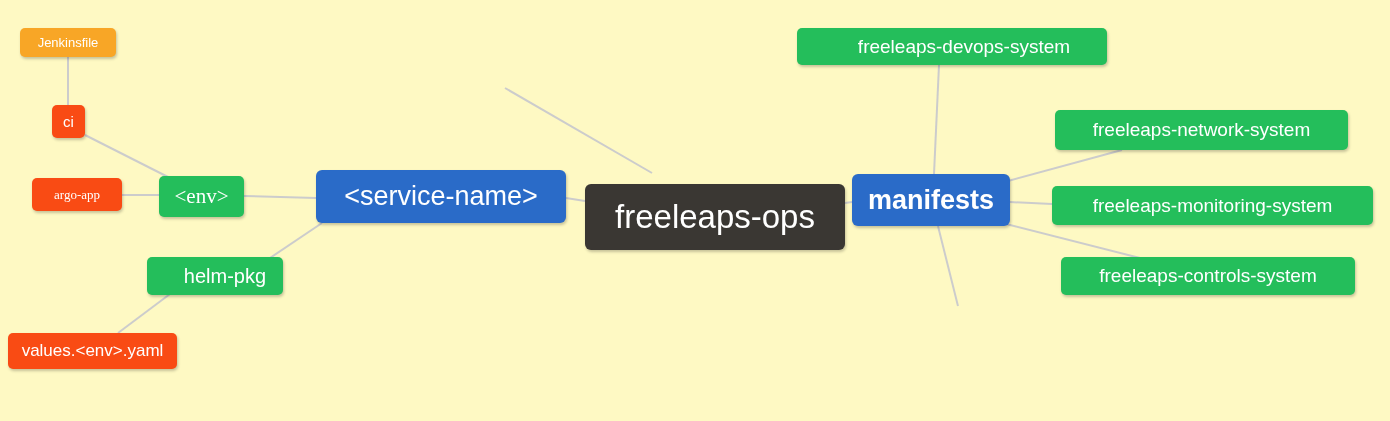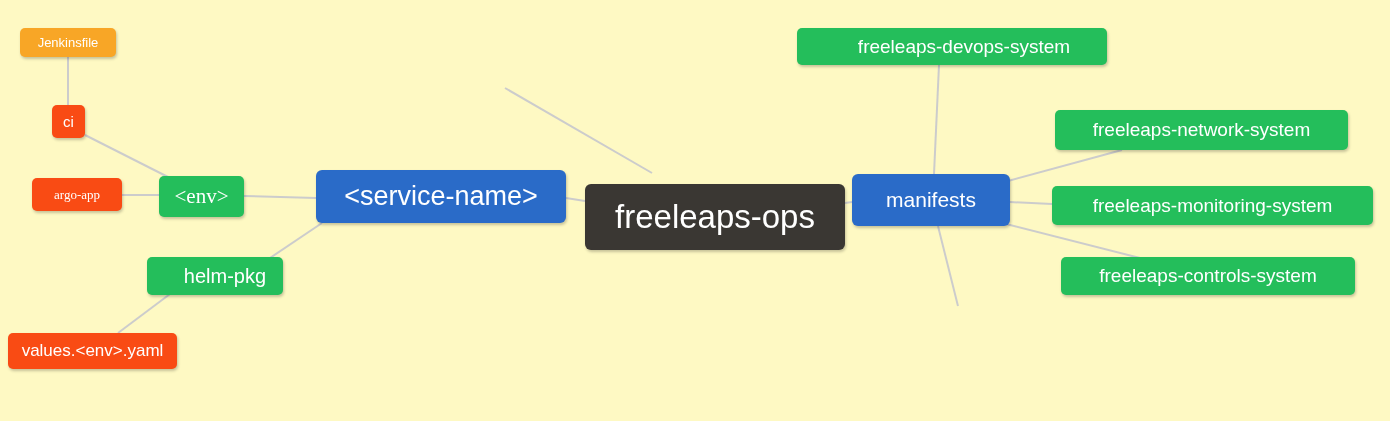--- a/index.html
+++ b/index.html
@@ -25,21 +25,21 @@
   
   .n-jenkinsfile{left:20px;top:28px;width:96px;height:29px;font-size:13px;}
   .n-ci{left:52px;top:105px;width:33px;height:33px;font-size:15px;}
   .n-argo{left:32px;top:178px;width:90px;height:33px;font-size:13px;font-family:Liberation Serif, serif;}
   .n-env{left:159px;top:176px;width:85px;height:41px;font-size:21px;font-family:Liberation Serif, serif;}
   .n-helm{left:147px;top:257px;width:116px;height:38px;font-size:20px;}
   .n-values{left:8px;top:333px;width:169px;height:36px;font-size:17px;}
   .n-fcp{left:315px;top:37px;width:277px;height:51px;font-size:27px;border-radius:6px;}
   .n-service{left:316px;top:170px;width:250px;height:53px;font-size:27px;border-radius:6px;}
   .n-ops{left:585px;top:172px;width:260px;height:66px;font-size:33px;border-radius:6px;margin-top:12px;}
-  .n-manifests{left:852px;top:174px;width:158px;height:52px;font-size:21px;border-radius:6px;}
+  .n-manifests{left:852px;top:174px;width:158px;height:52px;font-size:27px;border-radius:6px;font-weight:bold;}
   .n-devops{left:797px;top:28px;width:286px;height:37px;font-size:19px;padding-left:24px;}
   .n-network{left:1055px;top:110px;width:293px;height:40px;font-size:19px;}
   .n-monitoring{left:1052px;top:186px;width:321px;height:39px;font-size:19px;}
   .n-controls{left:1061px;top:257px;width:294px;height:38px;font-size:19px;}
   .n-storage{left:816px;top:306px;width:288px;height:38px;font-size:19px;}
 </style>
 </head>
 <body>
 
 <div class="canvas">

